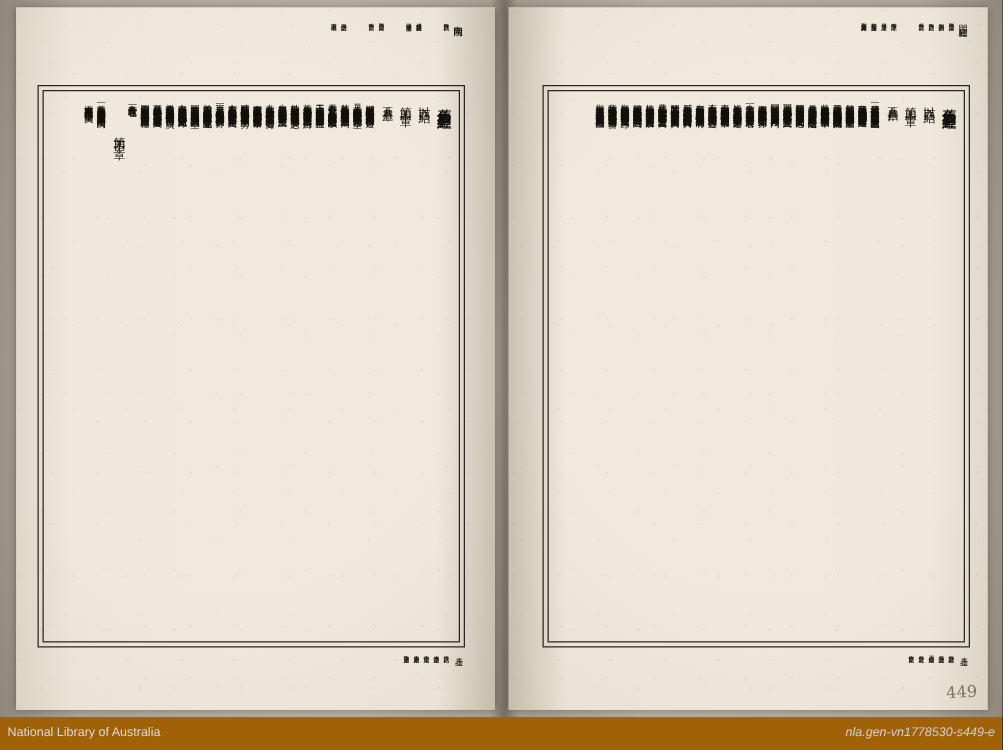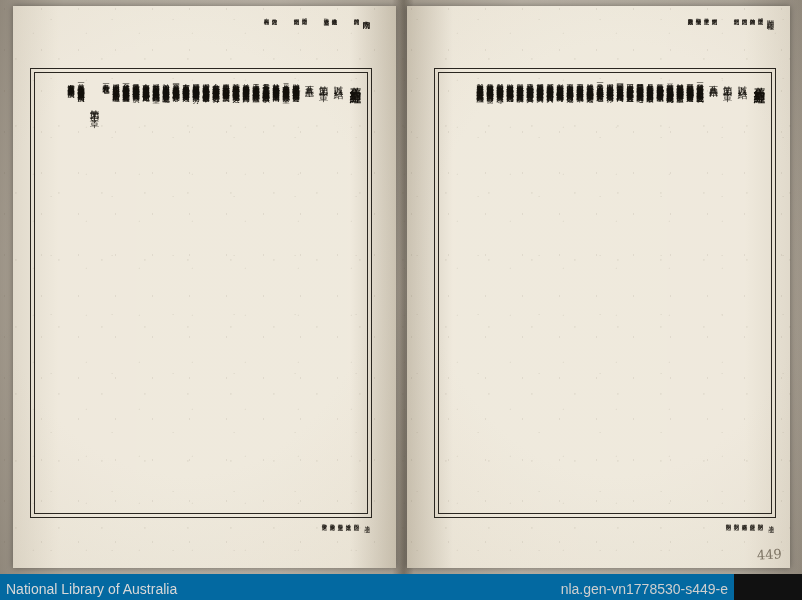--- a/index.html
+++ b/index.html
@@ -171,35 +171,36 @@
     font-size: 13px;
     color: #6c6353;
     transform: rotate(-4deg);
     opacity: 0.85;
   }
 
   
   .bottombar {
     position: absolute;
     left: 0; top: 574px;
-    width: 734px;
+    width: 802px;
     height: 26px;
-    background: #0369a1;
+    background: #a16207;
     color: #d8d8d8;
-    font-size: 14px;
+    font-size: 10px;
     font-family: "Liberation Sans", sans-serif;
   }
   .bottombar .left {
     position: absolute;
     left: 6px; top: 7px;
   }
   .bottombar .right {
     position: absolute;
     right: 6px; top: 7px;
     color: #cfcfcf;
+    font-style: italic;
   }
   
   .speckle {
     position: absolute;
     left:0; top:0; right:0; bottom:0;
     pointer-events: none;
     opacity: 0.16;
     background-image:
       radial-gradient(circle at 12% 22%, rgba(90,78,58,0.6) 0.6px, transparent 1px),
       radial-gradient(circle at 63% 71%, rgba(90,78,58,0.5) 0.6px, transparent 1px),

